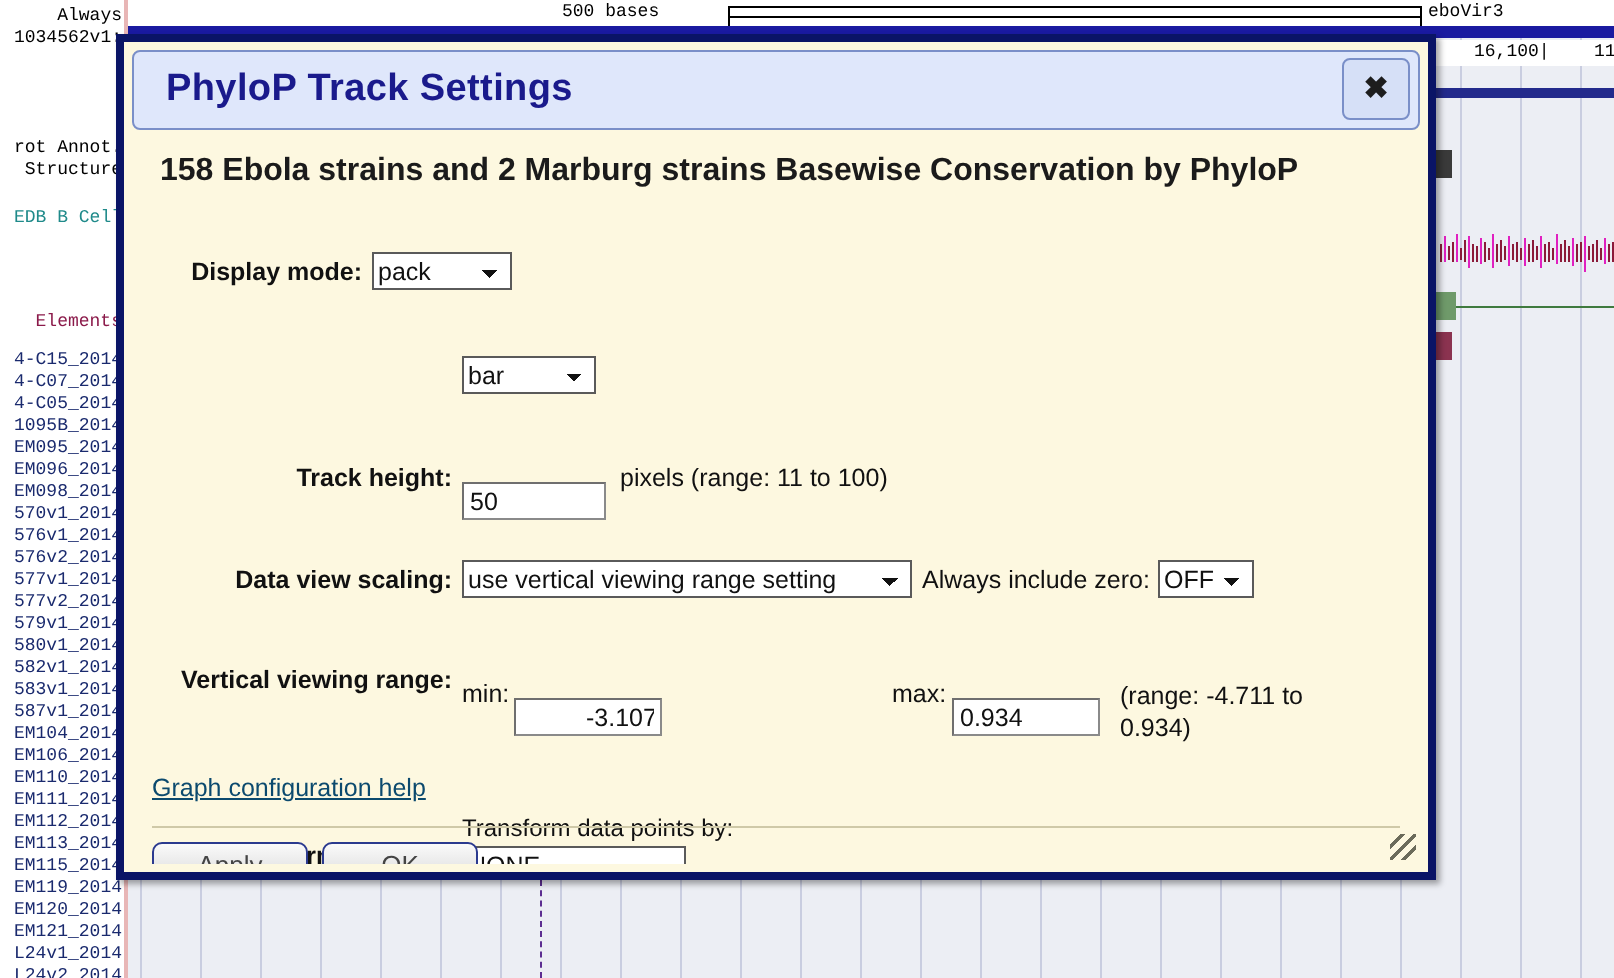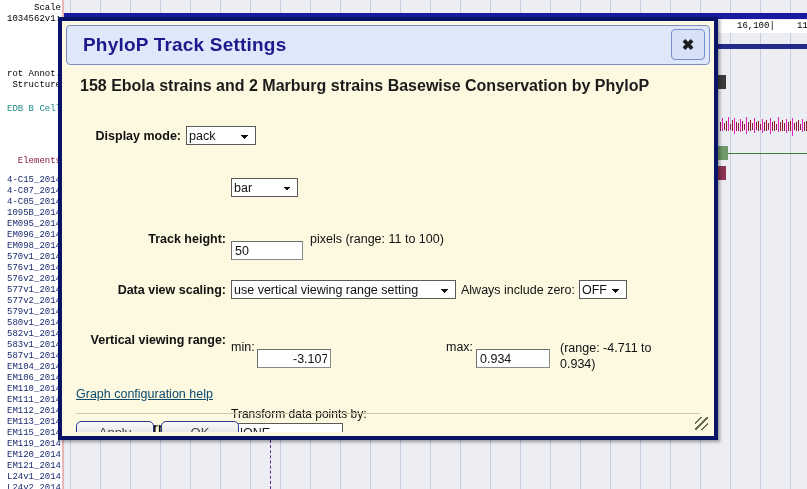--- a/index.html
+++ b/index.html
@@ -193,20 +193,25 @@
     <div class="vgrid" style="left:486px"></div>
     <div class="vgrid" style="left:516px"></div>
     <div class="vgrid" style="left:546px"></div>
     <div class="vgrid" style="left:576px"></div>
     <div class="vgrid" style="left:606px"></div>
     <div class="vgrid" style="left:636px"></div>
     <div class="vgrid" style="left:666px"></div>
     <div class="vgrid" style="left:696px"></div>
     <div class="vgrid" style="left:726px"></div>
 
+    <div class="ruler-top">
+      <div class="scale-text" style="left:217px">500 bases</div>
+      <div class="scalebar" style="left:300px;width:345px"></div>
+      <div class="scale-text" style="left:650px">eboVir3</div>
+    </div>
 
     <div class="blue-band"></div>
 
     <div class="coord-row">
       <div class="coord" style="left:633px">00|</div>
       <div class="coord" style="left:673px">16,100|</div>
       <div class="coord" style="left:733px">11,</div>
     </div>
 
     <div class="trk-navy-line" style="left:630px;top:44px;width:113px"></div>
@@ -271,21 +276,21 @@
     <div class="trk-box-green" style="left:630px;top:146px;width:34px;height:14px"></div>
     <div class="trk-greenline" style="left:664px;top:153px;width:79px"></div>
 
     <div class="trk-box-maroon" style="left:630px;top:166px;width:32px;height:14px"></div>
 
     <div class="dash-v" style="left:206px;top:440px;height:49px"></div>
   </div>
 
   <div class="bg-left">
     <span class="lbl lbl-blk" style="display:block;height:3px"></span>
-    <span class="lbl lbl-blk">Scale</span>
+    <span class="lbl lbl-blk">Always</span>
     <span class="lbl lbl-blk">1034562v1:</span>
     <span class="lbl" style="display:block;height:44px"></span>
     <span class="lbl lbl-blk">rot Annot.</span>
     <span class="lbl lbl-blk">Structure</span>
     <span class="lbl" style="display:block;height:13px"></span>
     <span class="lbl lbl-teal">EDB B Cell</span>
     <span class="lbl" style="display:block;height:41px"></span>
     <span class="lbl lbl-maroon">Elements</span>
     <span class="lbl" style="display:block;height:8px"></span>
     <span class="lbl lbl-navy">4-C15_2014</span>

